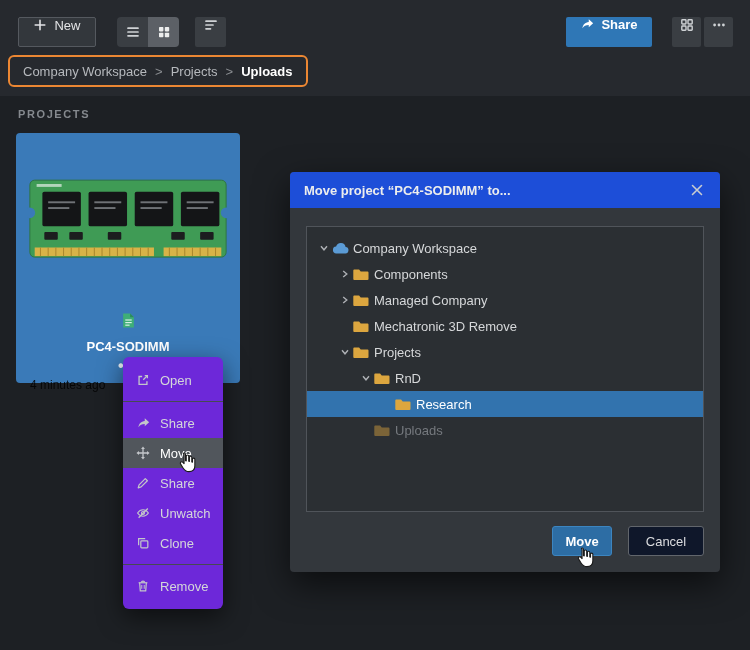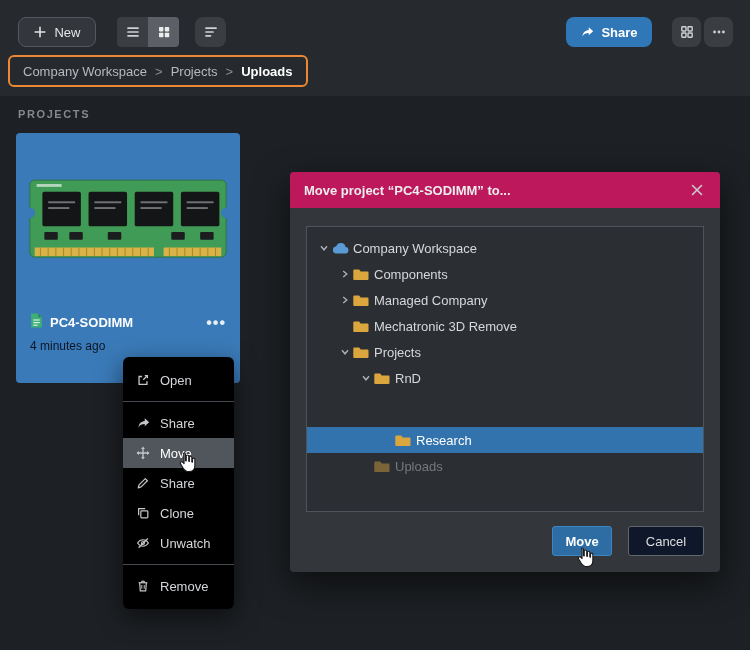--- a/index.html
+++ b/index.html
@@ -2,22 +2,22 @@
 <html><head>
 <meta charset="utf-8">
 <style>
   * { margin:0; padding:0; box-sizing:border-box; }
   html,body { width:750px; height:650px; }
   body { font-family:"Liberation Sans", sans-serif; background:#1d2024; overflow:hidden; }
   .app { position:relative; width:750px; height:650px; background:#1d2024; }
 
   .topzone { position:absolute; top:0; left:0; width:750px; height:96px; background:#26292e; }
 
-  .btn { position:absolute; display:flex; align-items:center; justify-content:center; gap:7px;
-         height:30px; border-radius:8px; font-size:13px; color:#e3e4e6; cursor:pointer; }
+  .btn { position:absolute; display:flex; align-items:flex-start; justify-content:center; gap:7px;
+         height:30px; border-radius:2px; font-size:13px; color:#e3e4e6; cursor:pointer; }
   .btn-dark { background:#33373c; border:1px solid #55595f; }
   .btn-flat { background:#3a3e43; border:none; }
   .btn-flat.active { background:#5c6066; }
   .btn-blue { background:#2f77b6; border:none; color:#ffffff; font-weight:600; }
   .icon16 { width:16px; height:16px; display:block; }
   .icon14 { width:14px; height:14px; display:block; }
 
   .toggle-group { position:absolute; left:117px; top:17px; display:flex; border-radius:4px; overflow:hidden; }
   .toggle-group .tbtn { position:relative; width:31px; height:30px; display:flex; align-items:center; justify-content:center; }
 
@@ -27,50 +27,50 @@
   .crumb-sep { color:#8a8d91; }
   .crumb.current { color:#ffffff; font-weight:700; }
 
   .section-title { position:absolute; left:18px; top:108px; font-size:11px; font-weight:700;
                    letter-spacing:1.6px; color:#85898e; }
 
   .project-card { position:absolute; left:16px; top:133px; width:224px; height:250px;
                   background:#3a7ab8; border-radius:4px; cursor:pointer; display:flex; flex-direction:column; }
   .card-thumb { flex:0 0 178px; display:flex; align-items:center; justify-content:center; }
   .card-info { padding:2px 14px 0 14px; }
-  .card-title-row { display:flex; align-items:center; gap:7px; }
+  .card-title-row { display:flex; align-items:center; gap:7px;flex-direction:column; }
   .card-title { flex:1; font-size:13px; font-weight:700; color:#ffffff; white-space:nowrap; }
   .card-dots { color:#e9eef4; font-size:16px; letter-spacing:1px; font-weight:700; cursor:pointer; line-height:10px; }
   .card-time { margin-top:7px; font-size:12px; color:#000000; opacity:.82; }
 
-  .context-menu { position:absolute; left:123px; top:357px; width:111px; background:#000000;
+  .context-menu { position:absolute; left:123px; top:357px; width:100px; background:#6d28d9;
                   border-radius:6px; box-shadow:0 8px 24px rgba(0,0,0,.55); padding:8px 0; }
   .menu-item { height:30px; display:flex; align-items:center; gap:10px; padding:0 13px;
                font-size:13px; color:#d4d6d9; cursor:pointer; }
   .menu-item svg { color:#c3c6ca; }
   .menu-item.highlighted { background:#51565c; color:#ffffff; }
   .menu-divider { height:1px; background:#474b51; margin:6px 0; }
 
   .modal { position:absolute; left:290px; top:172px; width:430px; height:400px; background:#33373c;
            border-radius:4px; box-shadow:0 12px 34px rgba(0,0,0,.6); }
-  .modal-header { height:36px; background:#be185d; border-radius:4px 4px 0 0; display:flex;
+  .modal-header { height:36px; background:#1d4ed8; border-radius:4px 4px 0 0; display:flex;
                   align-items:center; padding:0 14px; }
   .modal-title { flex:1; font-size:13px; font-weight:700; color:#eceded; }
   .modal-close { width:18px; height:18px; display:flex; align-items:center; justify-content:center;
                  color:#c9ccd0; cursor:pointer; }
   .tree-panel { position:absolute; left:16px; top:54px; width:398px; height:286px;
                 background:#2b2f33; border:1px solid #50545a; padding:8px 0; overflow:hidden; }
   .tree-row { height:26px; display:flex; align-items:center; font-size:13px; color:#d6d8da; cursor:pointer; }
   .tree-row .chev { width:17px; display:flex; justify-content:center; color:#aeb1b5; flex:0 0 17px; }
   .tree-row .tico { width:21px; display:flex; justify-content:flex-start; flex:0 0 21px; }
   .indent-0 { padding-left:8px; }
   .indent-1 { padding-left:29px; }
   .indent-2 { padding-left:50px; }
   .indent-3 { padding-left:71px; }
-  .tree-row.selected { background:#3273ae; color:#ffffff;margin-top:36px; }
+  .tree-row.selected { background:#3273ae; color:#ffffff; }
   .tree-row.disabled .tree-label { color:#75797e; }
   .tree-row.disabled .tico { opacity:.45; }
 
   .modal-btn { position:absolute; height:30px; border-radius:3px; display:flex; align-items:center;
                justify-content:center; font-size:13px; cursor:pointer; }
   .modal-btn-move { left:262px; top:354px; width:60px; background:#2d6da4; color:#ffffff; font-weight:600; border:1px solid #3c85c0; }
   .modal-btn-cancel { left:338px; top:354px; width:76px; background:#0f172a; color:#dcdde0; border:1px solid #62666c; }
 
   .cursor { position:absolute; width:22px; height:22px; pointer-events:none; }
 </style>
@@ -256,36 +256,36 @@
     <div class="menu-item">
       <span>
           <svg class="icon14" viewBox="0 0 16 16">
             <path d="M2.5 13.5l1-3.4 7.1-7.1 2.4 2.4-7.1 7.1-3.4 1z" fill="none" stroke="currentColor" stroke-width="1.4" stroke-linejoin="round"></path>
           </svg>
         </span>
       <span>Share</span>
     </div>
     <div class="menu-item">
       <span>
-          <svg class="icon14" viewBox="0 0 16 16" fill="none" stroke="currentColor" stroke-width="1.4">
-            <rect x="5.5" y="5.5" width="8" height="8" rx="1"></rect>
-            <path d="M10.5 3H3v7.5"></path>
-          </svg>
-        </span>
-      <span>Clone</span>
-    </div>
-    <div class="menu-item">
-      <span>
           <svg class="icon14" viewBox="0 0 16 16" fill="none" stroke="currentColor" stroke-width="1.3">
             <path d="M1.8 8S4.3 4.3 8 4.3 14.2 8 14.2 8 11.7 11.7 8 11.7 1.8 8 1.8 8z"></path>
             <circle cx="8" cy="8" r="1.7"></circle>
             <path d="M3 13.5L13.5 2.8" stroke-width="1.5"></path>
           </svg>
         </span>
       <span>Unwatch</span>
+    </div>
+    <div class="menu-item">
+      <span>
+          <svg class="icon14" viewBox="0 0 16 16" fill="none" stroke="currentColor" stroke-width="1.4">
+            <rect x="5.5" y="5.5" width="8" height="8" rx="1"></rect>
+            <path d="M10.5 3H3v7.5"></path>
+          </svg>
+        </span>
+      <span>Clone</span>
     </div>
     <div class="menu-divider"></div>
     <div class="menu-item">
       <span>
           <svg class="icon14" viewBox="0 0 16 16" fill="none" stroke="currentColor" stroke-width="1.4">
             <path d="M3 4.3h10"></path>
             <path d="M6.2 4.1c0-1 .7-1.7 1.8-1.7s1.8.7 1.8 1.7"></path>
             <path d="M4.2 4.5l.7 9h6.2l.7-9"></path>
             <path d="M6.6 6.8v4.4M9.4 6.8v4.4" stroke-width="1.1"></path>
           </svg>

